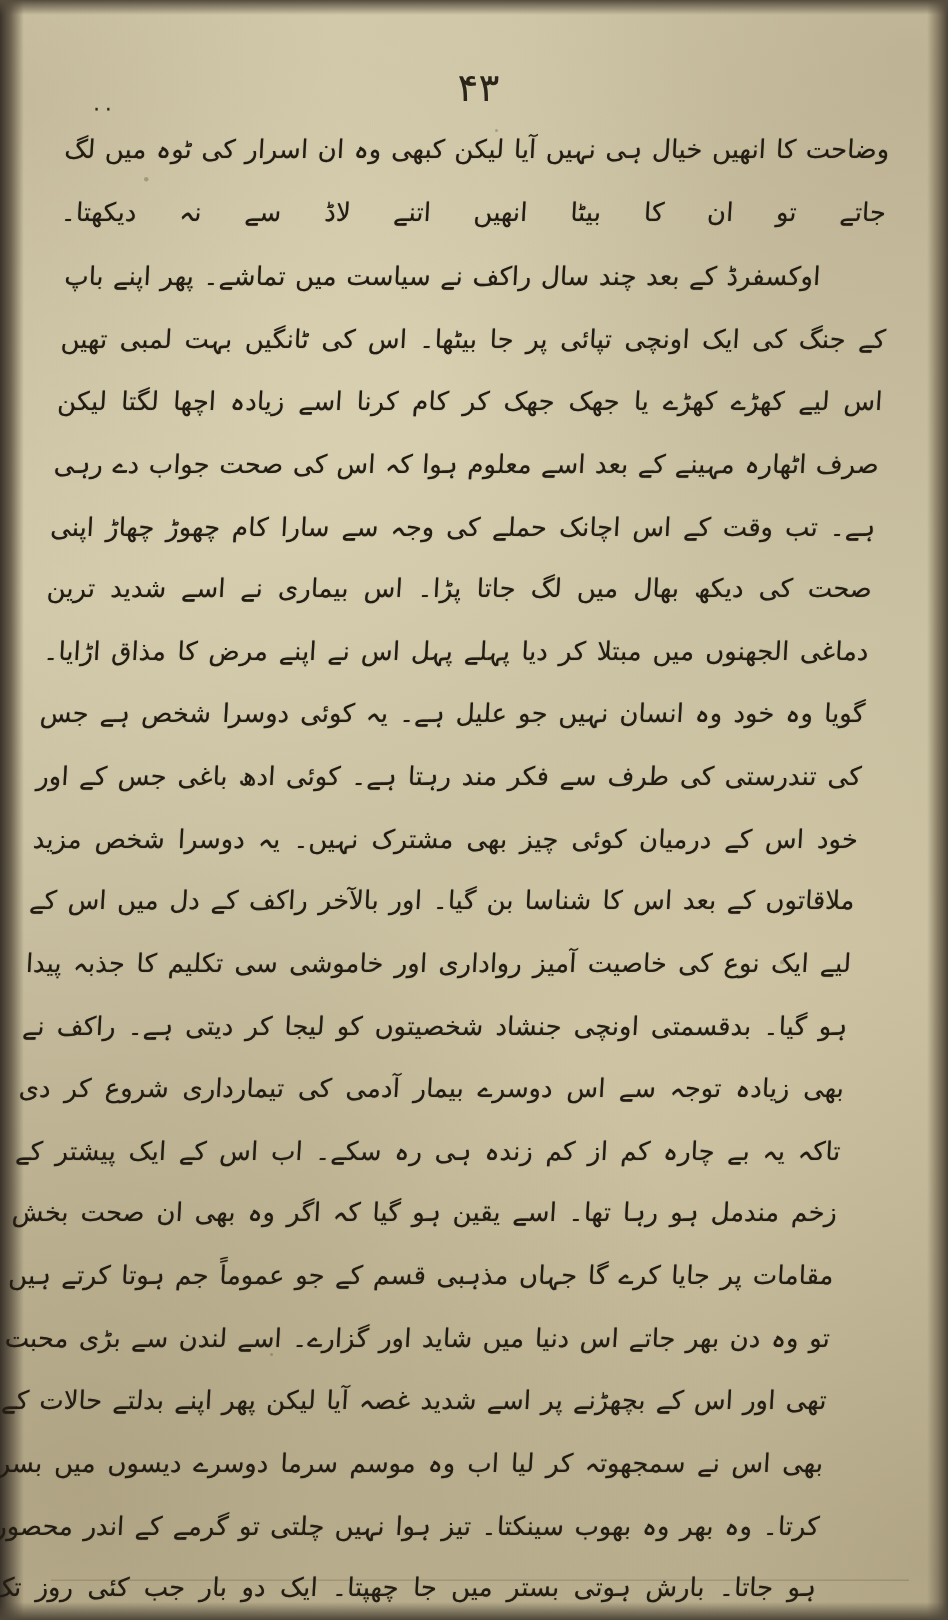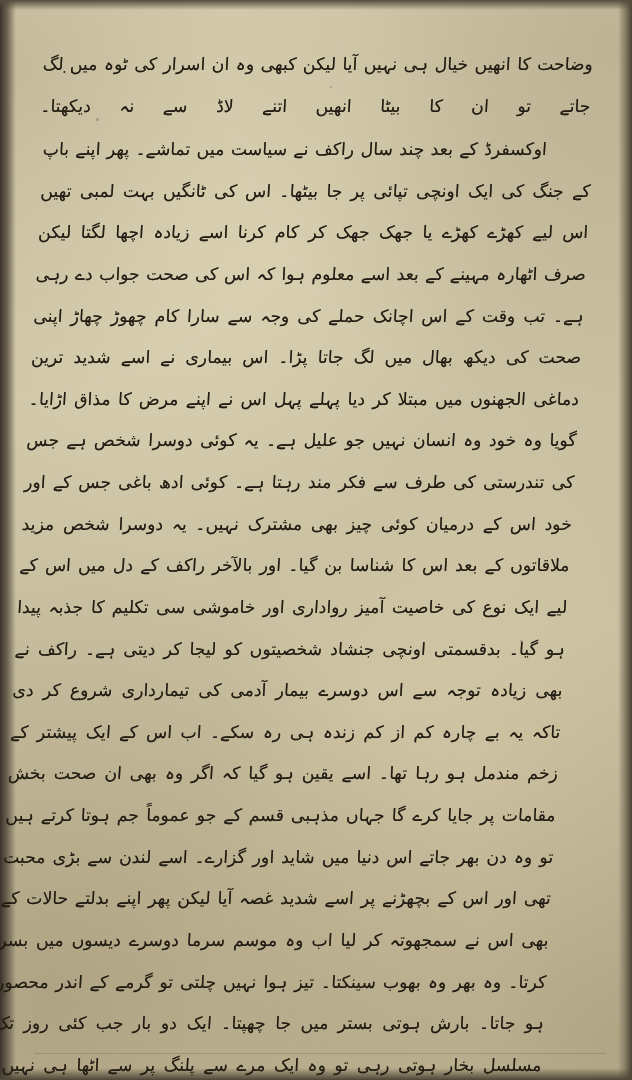--- a/index.html
+++ b/index.html
@@ -162,20 +162,21 @@
 
   <div class="speck" style="left:96px;  top:118px; width:3px;  height:3px;"></div>
   <div class="speck" style="left:330px; top:86px;  width:2px;  height:2px;"></div>
   <div class="speck" style="left:520px; top:640px; width:2.5px;height:2.5px;"></div>
   <div class="speck" style="left:180px; top:902px; width:2px;  height:2px;"></div>
 
   <div class="content">
 
     <div class="corner-dots">··</div>
 
+    <div class="page-number">۴۳</div>
 
     <div class="body-text">
 
       <p class="para">
         <span class="ink">وضاحت کا انھیں خیال ہی نہیں آیا لیکن کبھی وہ ان اسرار کی ٹوہ میں لگ جاتے تو ان کا بیٹا انھیں اتنے لاڈ سے نہ دیکھتا۔</span>
       </p>
 
       <p class="para indent last">
         <span class="ink">اوکسفرڈ کے بعد چند سال راکف نے سیاست میں تماشے۔ پھر اپنے باپ کے جنگ کی ایک اونچی تپائی پر جا بیٹھا۔ اس کی ٹانگیں بہت لمبی تھیں اس لیے کھڑے کھڑے یا جھک جھک کر کام کرنا اسے زیادہ اچھا لگتا لیکن صرف اٹھارہ مہینے کے بعد اسے معلوم ہوا کہ اس کی صحت جواب دے رہی ہے۔ تب وقت کے اس اچانک حملے کی وجہ سے سارا کام چھوڑ چھاڑ اپنی صحت کی دیکھ بھال میں لگ جاتا پڑا۔ اس بیماری نے اسے شدید ترین دماغی الجھنوں میں مبتلا کر دیا پہلے پہل اس نے اپنے مرض کا مذاق اڑایا۔ گویا وہ خود وہ انسان نہیں جو علیل ہے۔ یہ کوئی دوسرا شخص ہے جس کی تندرستی کی طرف سے فکر مند رہتا ہے۔ کوئی ادھ باغی جس کے اور خود اس کے درمیان کوئی چیز بھی مشترک نہیں۔ یہ دوسرا شخص مزید ملاقاتوں کے بعد اس کا شناسا بن گیا۔ اور بالآخر راکف کے دل میں اس کے لیے ایک نوع کی خاصیت آمیز رواداری اور خاموشی سی تکلیم کا جذبہ پیدا ہو گیا۔ بدقسمتی اونچی جنشاد شخصیتوں کو لیجا کر دیتی ہے۔ راکف نے بھی زیادہ توجہ سے اس دوسرے بیمار آدمی کی تیمارداری شروع کر دی تاکہ یہ بے چارہ کم از کم زندہ ہی رہ سکے۔ اب اس کے ایک پیشتر کے زخم مندمل ہو رہا تھا۔ اسے یقین ہو گیا کہ اگر وہ بھی ان صحت بخش مقامات پر جایا کرے گا جہاں مذہبی قسم کے جو عموماً جم ہوتا کرتے ہیں تو وہ دن بھر جاتے اس دنیا میں شاید اور گزارے۔ اسے لندن سے بڑی محبت تھی اور اس کے بچھڑنے پر اسے شدید غصہ آیا لیکن پھر اپنے بدلتے حالات کے بھی اس نے سمجھوتہ کر لیا اب وہ موسم سرما دوسرے دیسوں میں بسر کرتا۔ وہ بھر وہ بھوب سینکتا۔ تیز ہوا نہیں چلتی تو گرمے کے اندر محصور ہو جاتا۔ بارش ہوتی بستر میں جا چھپتا۔ ایک دو بار جب کئی روز تک مسلسل بخار ہوتی رہی تو وہ ایک مرے سے پلنگ پر سے اٹھا ہی نہیں۔ خاموش بے تعلقی کا زادِ راہ ——— ایک ایسے لڑکے کے مانند جو بچپن میں آیا نے پہلے روز مدرسے جاتے وقت اس کے بستے میں چھپا دیا تھا۔ اس کا ما در و مددگار ثابت ہوا۔ اس بے تعلقی نے اسے</span>
       </p>

